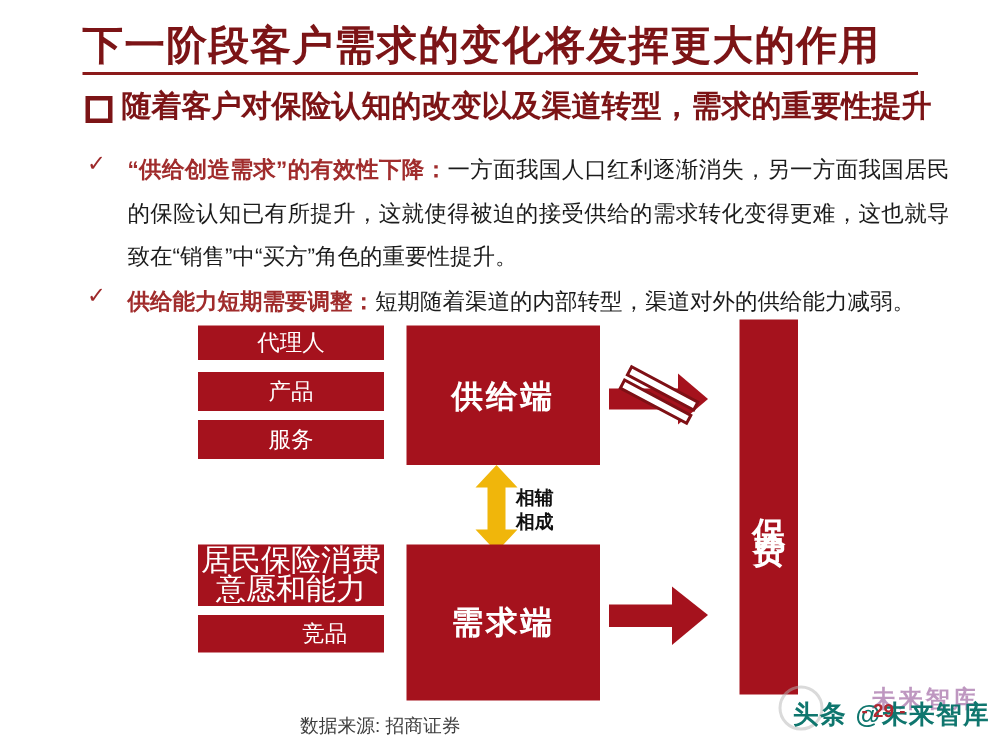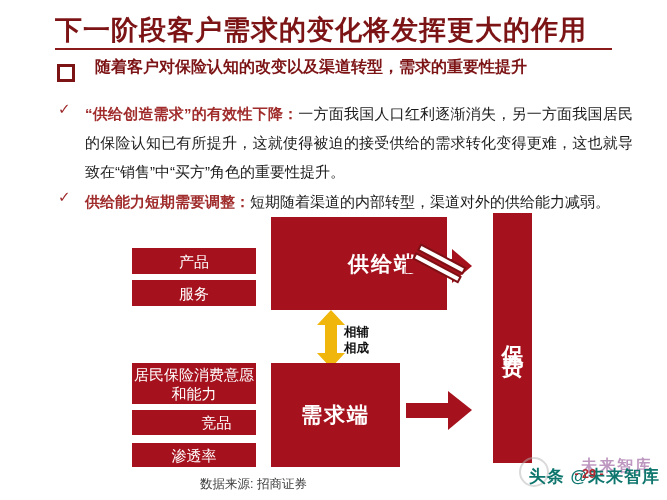--- a/index.html
+++ b/index.html
@@ -14,21 +14,21 @@
   }
   .title-rule{
     position:absolute;left:55px;top:48px;width:557px;height:2px;background:#8B1A1A;
   }
   .lead-row{position:absolute;left:56px;top:57px;width:600px;}
   .square-bullet{
     position:absolute;left:1px;top:7px;width:12px;height:12px;
     border:3px solid #7C1416;background:#fff;
   }
   .lead-text{
-    margin-left:39px;font-size:16px;font-weight:bold;color:#7C1416;white-space:nowrap;
+    margin-left:25px;font-size:20px;font-weight:bold;color:#7C1416;white-space:nowrap;
   }
   
   .check-item{position:absolute;left:58px;width:578px;}
   .check-item.cb1{top:99px;}
   .check-item.cb2{top:187px;}
   .check-mark{
     position:absolute;left:0;top:1px;color:#9E2A2B;font-size:15px;font-weight:bold;
   }
   .check-text{
     margin-left:27px;width:548px;font-size:15px;line-height:29px;color:#1b1b1b;
@@ -37,29 +37,29 @@
   .check-lead{font-weight:bold;color:#A02C2C;}
   
   .factor-box{
     position:absolute;left:132px;width:124px;background:#A5121D;color:#fff;
     display:flex;align-items:center;justify-content:center;text-align:center;
     font-size:15px;line-height:19px;padding:0 2px;box-sizing:border-box;
   }
   .fb-s1{top:217px;height:23px;}
   .fb-s2{top:248px;height:26px;}
   .fb-s3{top:280px;height:26px;}
-  .fb-d1{top:363px;height:41px;font-size:15px;}
+  .fb-d1{top:363px;height:41px;font-size:20px;}
   .fb-d2{top:410px;height:25px;padding-left:47px;}
   .fb-d3{top:443px;height:24px;}
   .big-box{
     position:absolute;left:271px;width:129px;background:#A5121D;color:#fff;
     display:flex;align-items:center;justify-content:center;
     font-size:21px;font-weight:bold;letter-spacing:2px;
   }
-  .supply-box{top:217px;height:93px;padding-left:47px;}
+  .supply-box{top:217px;height:93px;}
   .demand-box{top:363px;height:104px;text-align:right;}
   .premium-box{
     position:absolute;left:493px;top:213px;width:39px;height:250px;background:#A5121D;
     display:flex;align-items:center;justify-content:center;
   }
   .premium-label{
     writing-mode:vertical-rl;text-orientation:upright;color:#fff;
     font-size:22px;font-weight:bold;letter-spacing:10px;
   }
   .arrow-svg{position:absolute;}
@@ -107,20 +107,21 @@
   <div class="check-item cb1">
     <span class="check-mark">✓</span>
     <div class="check-text"><span class="check-lead">“供给创造需求”的有效性下降：</span><span>一方面我国人口红利逐渐消失，另一方面我国居民的保险认知已有所提升，这就使得被迫的接受供给的需求转化变得更难，这也就导致在“销售”中“买方”角色的重要性提升。</span></div>
   </div>
 
   <div class="check-item cb2">
     <span class="check-mark">✓</span>
     <div class="check-text"><span class="check-lead">供给能力短期需要调整：</span><span>短期随着渠道的内部转型，渠道对外的供给能力减弱。</span></div>
   </div>
 
+  <div class="factor-box fb-s1">代理人</div>
   <div class="factor-box fb-s2">产品</div>
   <div class="factor-box fb-s3">服务</div>
 
   <div class="big-box supply-box">供给端</div>
 
   <svg class="arrow-svg arr-top" width="72" height="54" viewBox="0 0 72 54">
     <rect x="2" y="20" width="46" height="14" fill="#A5121D"></rect>
     <polygon points="48,10 48,44 68,27" fill="#A5121D"></polygon>
     <g transform="rotate(-62 34 27)">
       <rect x="29" y="2" width="6" height="50" fill="#ffffff" stroke="#7E1015" stroke-width="2"></rect>
@@ -131,21 +132,20 @@
   <svg class="arrow-svg arr-mutual" width="30" height="58" viewBox="0 0 30 58">
     <polygon points="15,0 29,15 21,15 21,43 29,43 15,58 1,43 9,43 9,15 1,15" fill="#F0B60B"></polygon>
   </svg>
   <div class="mutual-note">
     <div>相辅</div>
     <div>相成</div>
   </div>
 
   <div class="factor-box fb-d1">居民保险消费意愿和能力</div>
   <div class="factor-box fb-d2">竞品</div>
-  <div class="factor-box fb-d3">渗透率</div>
 
   <div class="big-box demand-box">需求端</div>
 
   <svg class="arrow-svg arr-bottom" width="72" height="50" viewBox="0 0 72 50">
     <rect x="2" y="18" width="42" height="15" fill="#A5121D"></rect>
     <polygon points="44,6 44,45 68,25" fill="#A5121D"></polygon>
   </svg>
 
   <div class="premium-box">
     <div class="premium-label">保费</div>

